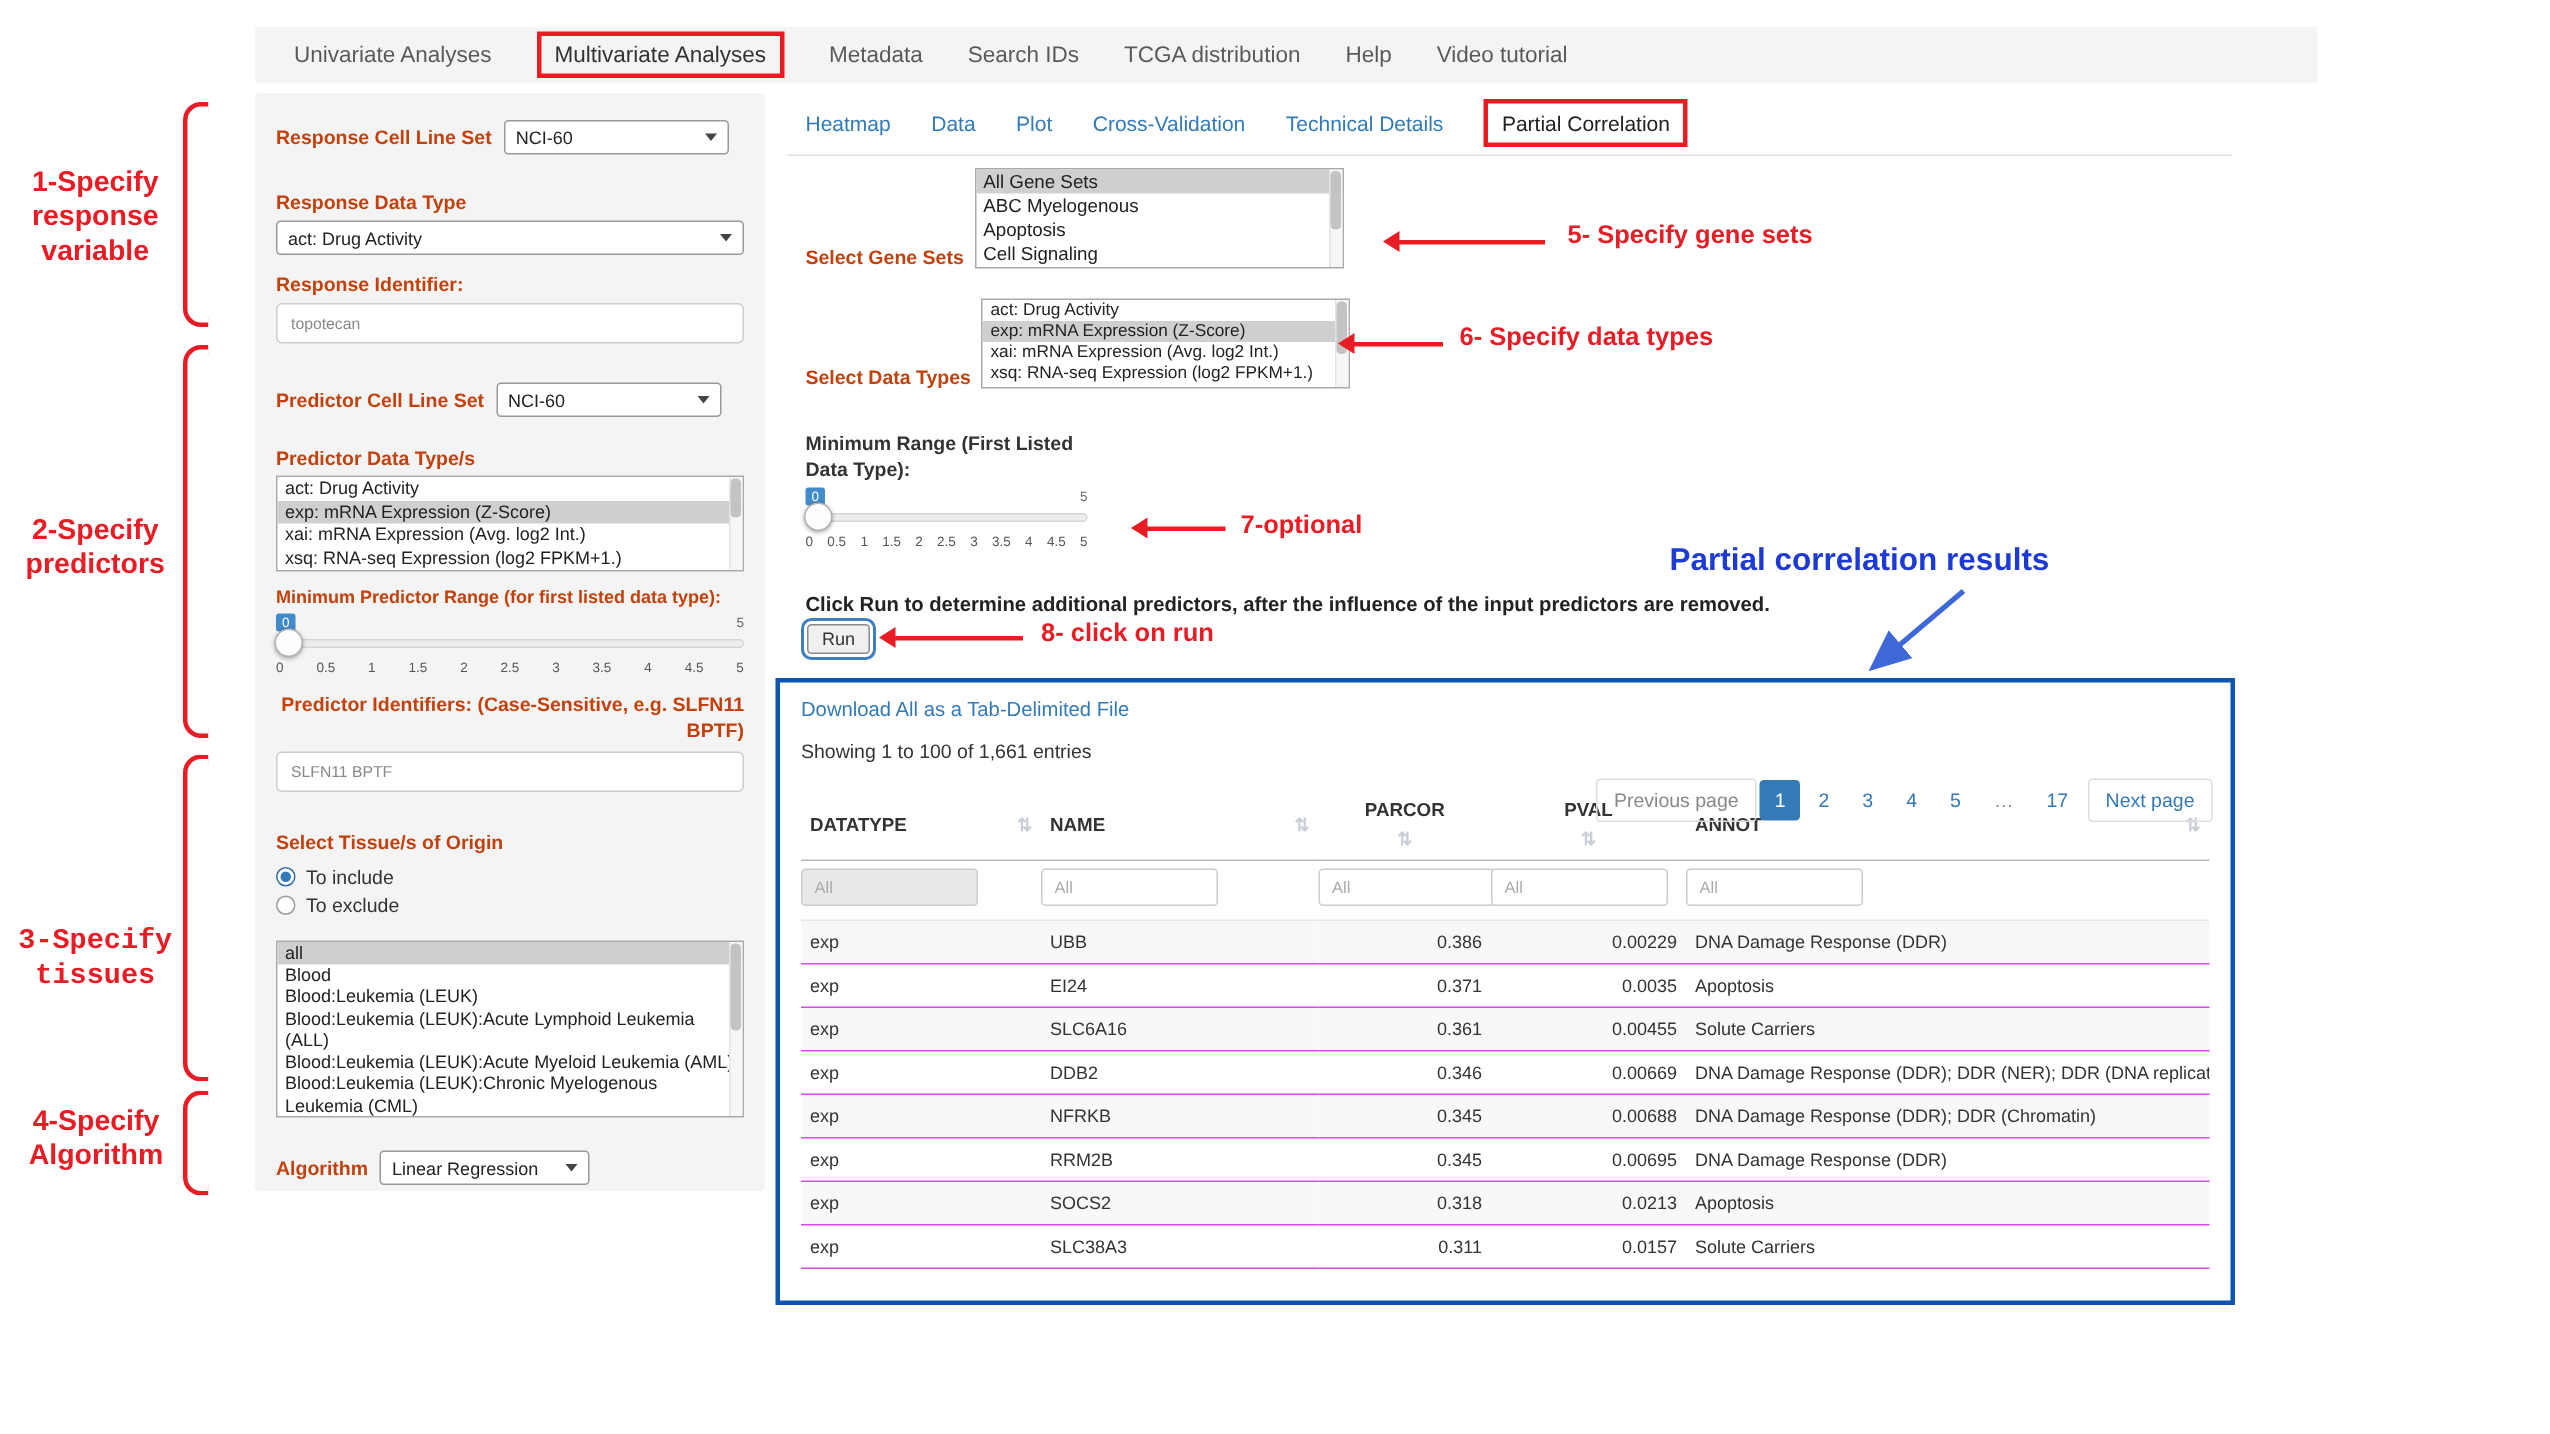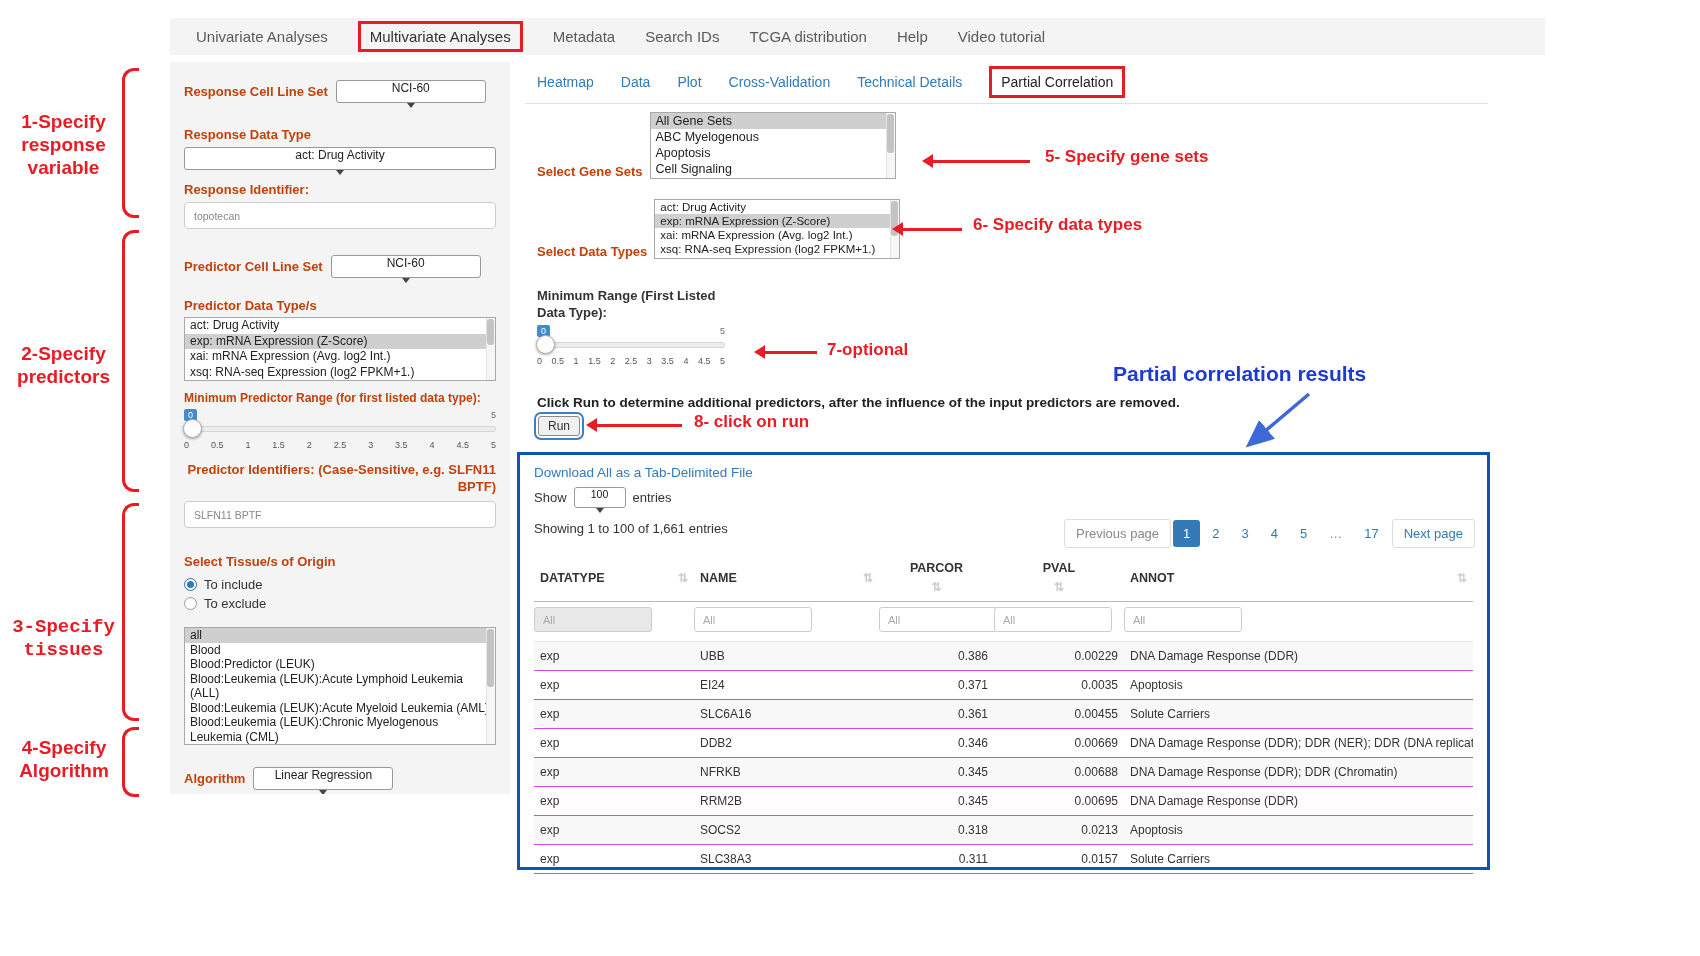--- a/index.html
+++ b/index.html
@@ -16,21 +16,21 @@
   .nav-item { white-space:nowrap; cursor:pointer; }
   .nav-item.red-box { border:3px solid #e81c24; padding:4px 9px; color:#333; }
 
   
   .sidebar { position:absolute; left:170px; top:62px; width:340px; height:732px;
     background:#f4f4f4; border-radius:3px; padding:18px 14px; overflow:hidden; }
   .form-label { font-weight:bold; font-size:13px; color:#c2410c; display:block; }
   .inline-row { display:flex; align-items:center; gap:8px; }
   .select-box { display:inline-flex; align-items:center; justify-content:space-between;
     gap:8px; background:#fff; border:1px solid #999; border-radius:3px; height:23px;
-    padding:0 7px; font-size:12px; color:#222; cursor:pointer;flex-direction:column; }
+    padding:0 7px; font-size:12px; color:#222; cursor:pointer; }
   .select-box.full { display:flex; width:100%; }
   .w150 { width:150px; } .w140 { width:140px; }
   .caret { width:0; height:0; border-left:4px solid transparent;
     border-right:4px solid transparent; border-top:5px solid #444; flex:0 0 auto; }
   .text-input { display:block; width:100%; height:27px; background:#fff;
     border:1px solid #ccc; border-radius:4px; font-size:10.5px; color:#888;
     padding:0 9px; font-family:"Liberation Sans", sans-serif; }
   .multiselect { position:relative; background:#fff; border:1px solid #a9a9a9; overflow:hidden; }
   .ms-opt { font-size:12px; line-height:15.5px; padding:0 5px; white-space:nowrap;
     overflow:hidden; color:#222; cursor:default; }
@@ -259,21 +259,21 @@
     <span class="radio"></span>
     <span>To exclude</span>
   </div>
 
   <div class="multiselect wrap mb22" style="height:118px;">
 
       <div class="ms-opt selected">all</div>
 
       <div class="ms-opt">Blood</div>
 
-      <div class="ms-opt">Blood:Predictor (LEUK)</div>
+      <div class="ms-opt">Blood:Leukemia (LEUK)</div>
 
       <div class="ms-opt">Blood:Leukemia (LEUK):Acute Lymphoid Leukemia (ALL)</div>
 
       <div class="ms-opt">Blood:Leukemia (LEUK):Acute Myeloid Leukemia (AML)</div>
 
       <div class="ms-opt">Blood:Leukemia (LEUK):Chronic Myelogenous Leukemia (CML)</div>
 
     <div class="scrollbar">
         <div class="scroll-thumb" style="height:50%;"></div>
       </div>
@@ -395,28 +395,20 @@
     <marker id="ah" markerWidth="9" markerHeight="9" refX="6" refY="3.5" orient="auto">
       <path d="M0,0 L8,3.5 L0,7 Z" fill="#3e68d8"></path>
     </marker>
   </defs>
   <line x1="72" y1="3" x2="14" y2="52" stroke="#3e68d8" stroke-width="3.5" marker-end="url(#ah)"></line>
 </svg>
 
 <section class="results">
   <div class="dl-link">Download All as a Tab-Delimited File</div>
 
-  <div class="show-row">
-    <span>Show</span>
-    <div class="select-box show-select">
-      <span>100</span>
-      <span class="caret"></span>
-    </div>
-    <span>entries</span>
-  </div>
 
   <div class="showing">Showing 1 to 100 of 1,661 entries</div>
 
   <div class="pagination">
     <div class="pg-prev">Previous page</div>
 
       <div class="pg-num active">1</div>
 
       <div class="pg-num">2</div>
 

